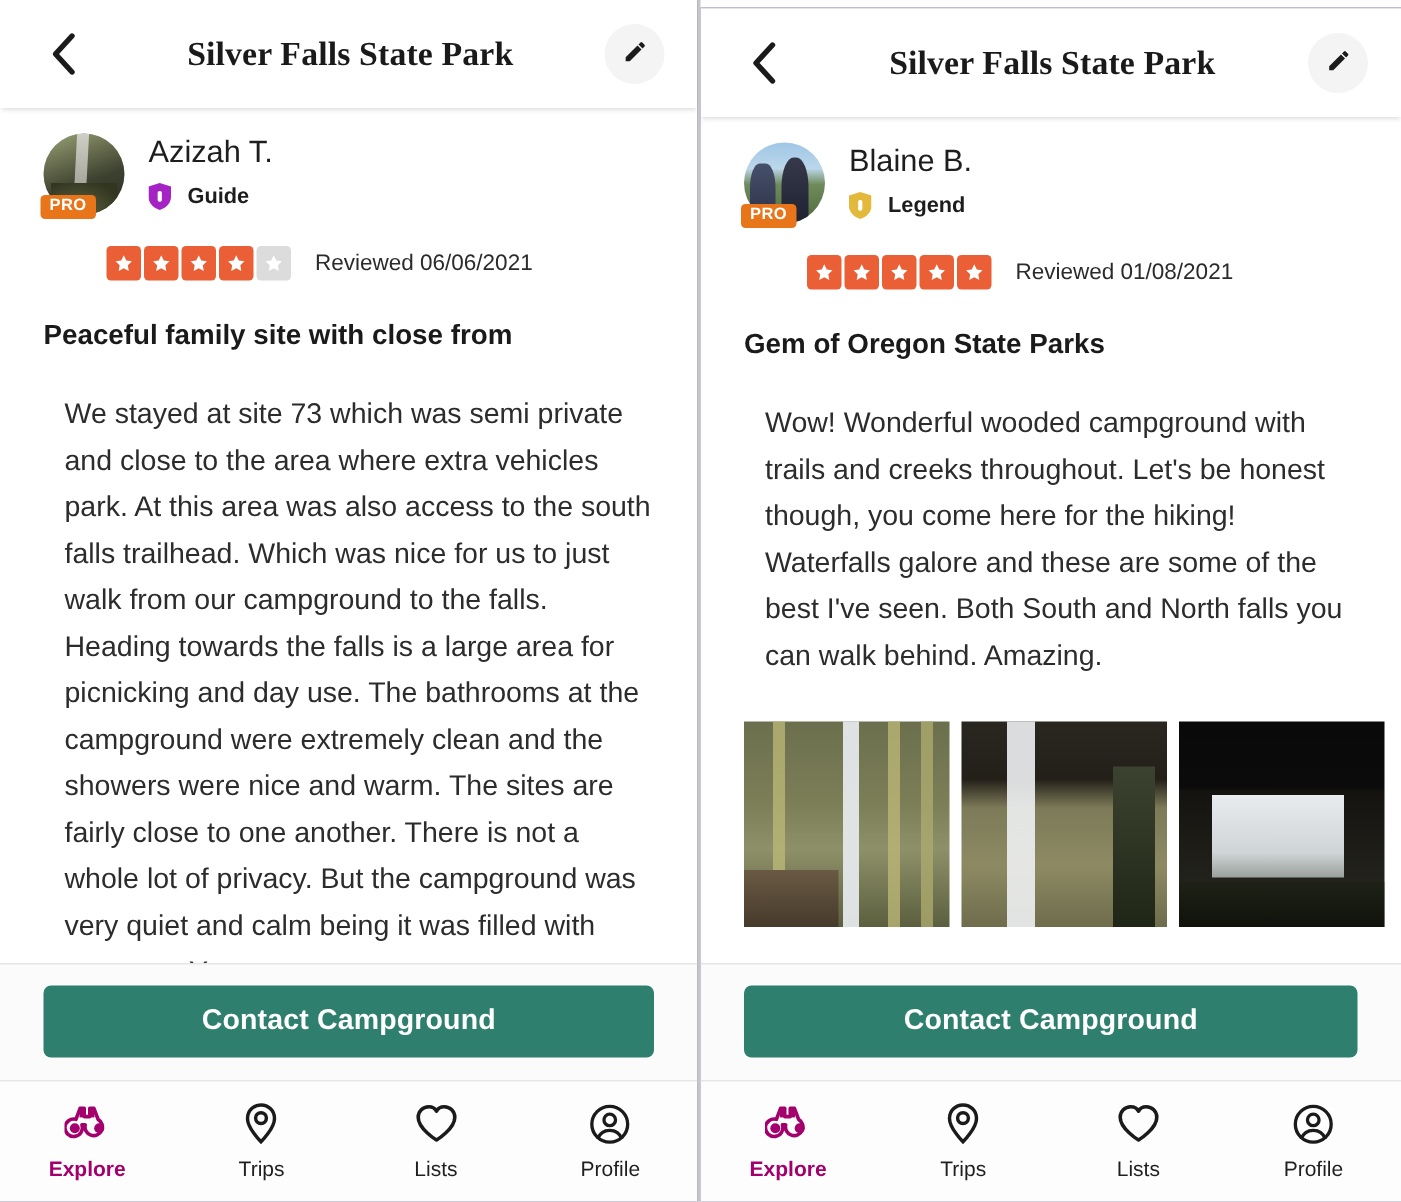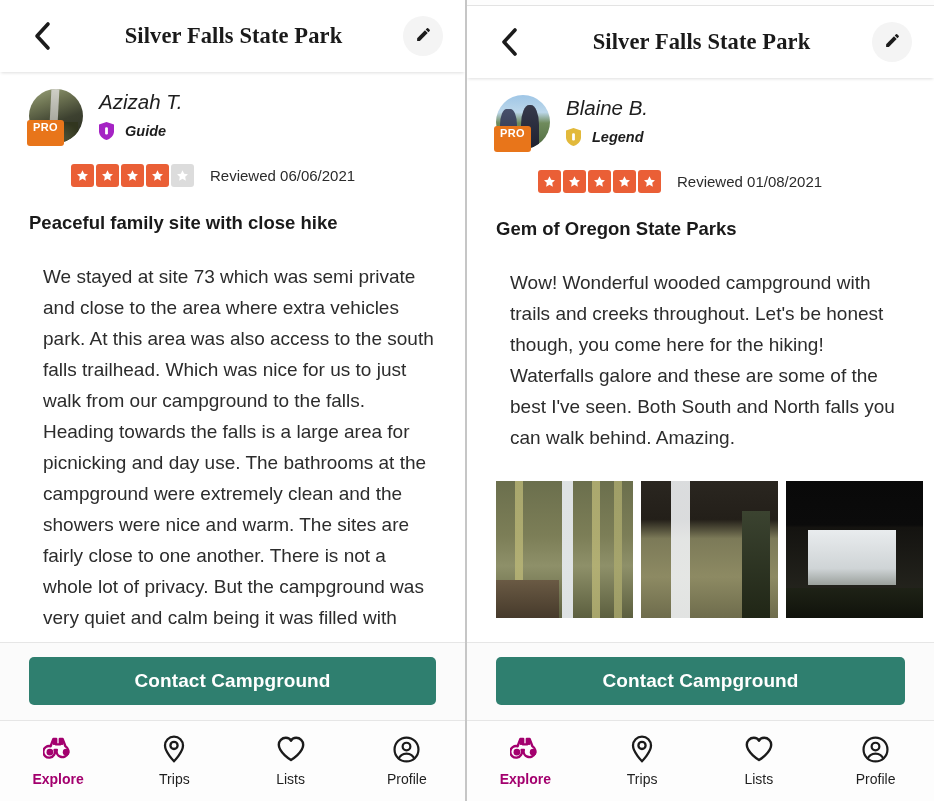--- a/index.html
+++ b/index.html
@@ -89,24 +89,24 @@
   }
   .av-b::after {
     content:""; position:absolute; left:46%; top:18%; width:34%; height:82%;
     background: linear-gradient(180deg,#36394a 0%,#1f2230 100%);
     border-radius: 44% 44% 0 0;
   }
   .pro-tag {
     position: absolute; left: -2px; bottom: -3px;
     background: #e8751a; color: #fff;
     font-size: 11px; font-weight: 700; letter-spacing: .3px;
-    padding: 1px 6px 12px; border-radius: 3px;
+    padding: 1px 6px 2px; border-radius: 3px;
     line-height: 1.15;
   }
-  .reviewer-text { margin-left: 16px; padding-top: 1px; font-style: italic; }
+  .reviewer-text { margin-left: 16px; padding-top: 1px; }
   .reviewer-name {
     font-size: 20.5px; color: #1e1e1e; font-weight: 400; line-height: 1.2;
   }
   .badge-row { display: flex; align-items: center; margin-top: 7px; gap: 11px; }
   .badge-shield { width: 15px; height: 18px; display:block; }
   .badge-label { font-size: 14.5px; font-weight: 700; color: #1d1d1d; }
 
   .rating-row { display: flex; align-items: center; margin-top: 21px; padding-left: 42px; }
   .stars { display: flex; gap: 2px; }
   .star {
@@ -276,21 +276,21 @@
               </span>
             <span class="star off">
                 <svg width="13" height="13" viewBox="0 0 24 24">
                   <path d="M12 2.2 15.1 8.6 22.1 9.6 17 14.5 18.2 21.5 12 18.2 5.8 21.5 7 14.5 1.9 9.6 8.9 8.6z" fill="#fff"></path>
                 </svg>
               </span>
           </div>
           <div class="reviewed-on">Reviewed 06/06/2021</div>
         </div>
 
-        <div class="review-title">Peaceful family site with close hike</div>
+        <div class="review-title">Peaceful family site with close from</div>
         <div class="review-body">We stayed at site 73 which was semi private and close to the area where extra vehicles park. At this area was also access to the south falls trailhead. Which was nice for us to just walk from our campground to the falls. Heading towards the falls is a large area for picnicking and day use. The bathrooms at the campground were extremely clean and the showers were nice and warm. The sites are fairly close to one another. There is not a whole lot of privacy. But the campground was very quiet and calm being it was filled with campers. You can</div>
       </div>
 
       <div class="cta-wrap">
         <button class="cta-btn">Contact Campground</button>
       </div>
 
       <div class="tabbar">
         <button class="tab active">
           <span class="tab-icon">

